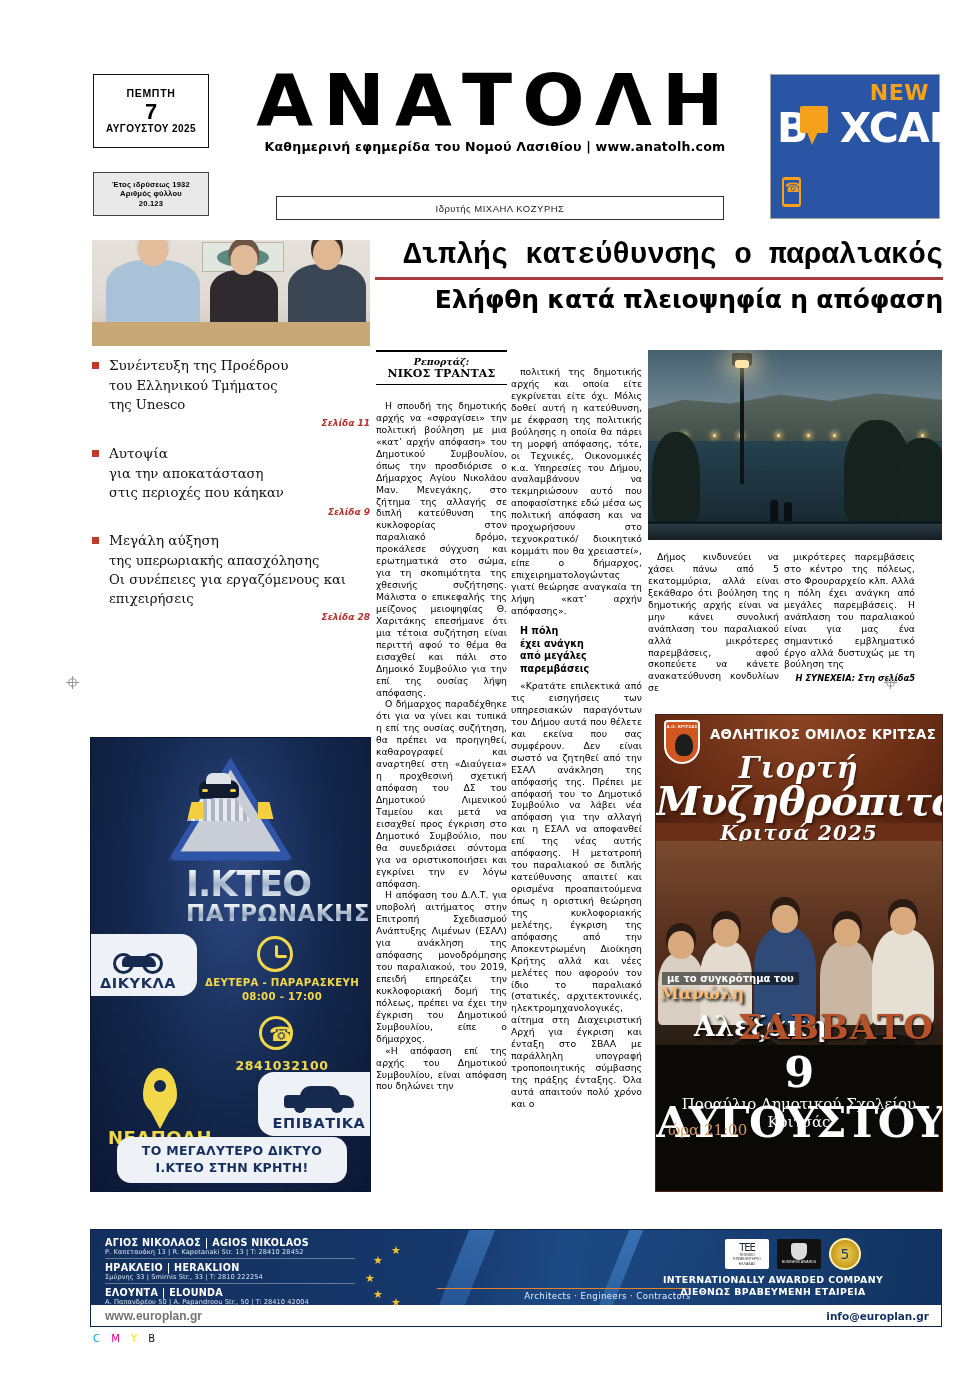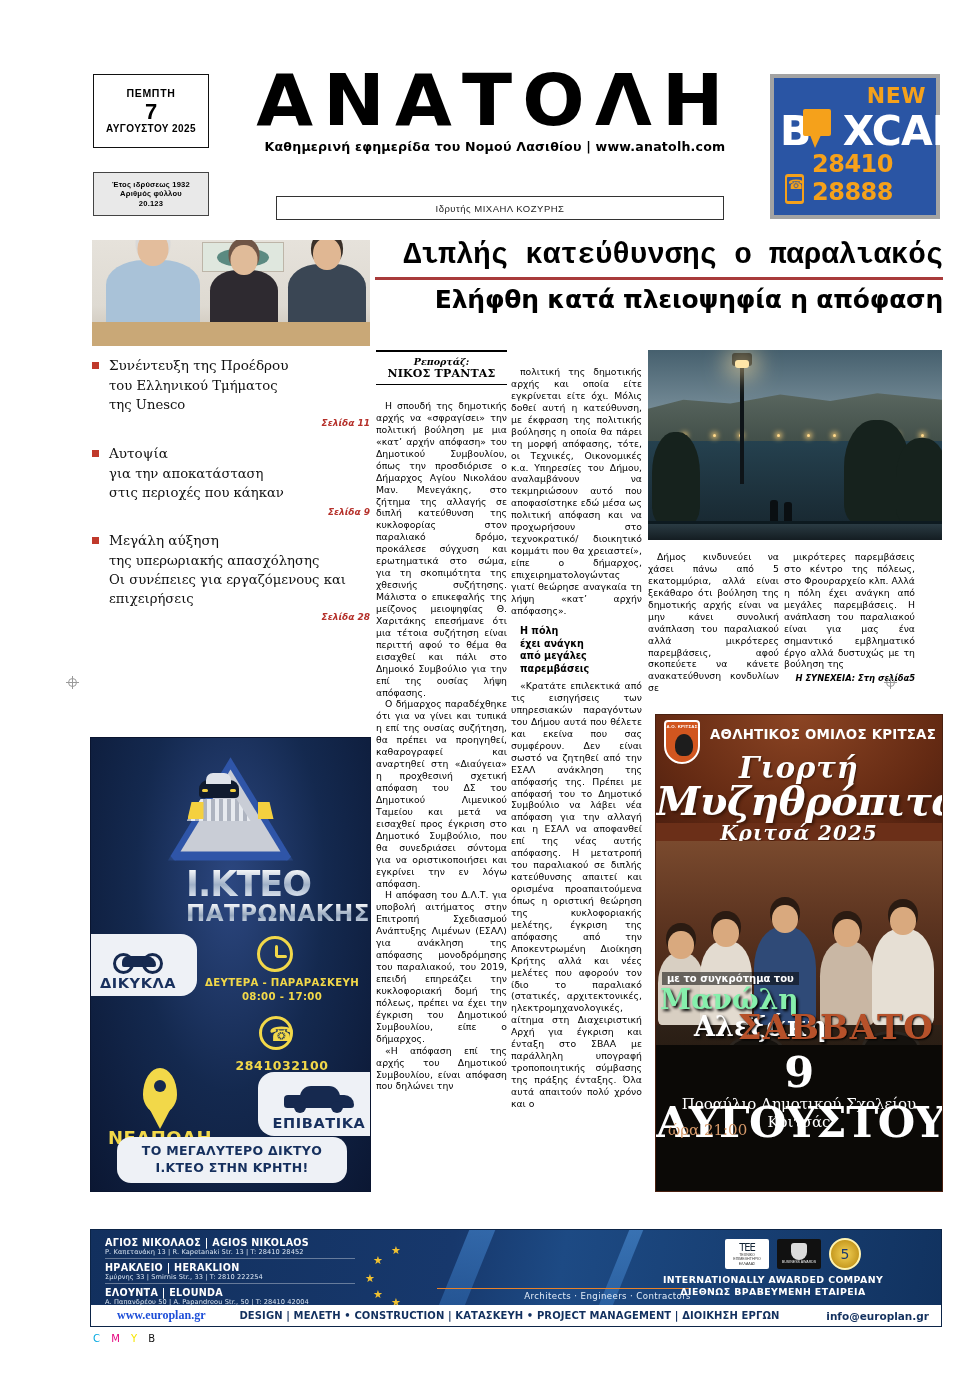--- a/index.html
+++ b/index.html
@@ -57,21 +57,21 @@
   .founder-box {
     position:absolute; left:276px; top:196px; width:448px; height:24px;
     border:1.2px solid #333; background:#fff;
     display:flex; align-items:center; justify-content:center;
   }
   .founder-box span { font-size:9.5px; letter-spacing:.5px; color:#222; }
 
   
   .boxcafe {
     position:absolute; left:770px; top:74px; width:170px; height:145px;
-    background:#2a55a4; border:4px solid #a3a3a3;
+    background:#2a55a4; border:1px solid #a3a3a3;
   }
   .bc-new {
     position:absolute; right:10px; top:5px;
     color:#f5a11b; font-weight:bold; font-size:22px; letter-spacing:.5px;
     font-family:"DejaVu Sans", sans-serif;
   }
   .bc-main {
     position:absolute; left:6px; top:29px;
     color:#fff; font-weight:bold; font-size:41px; letter-spacing:-1px;
     font-family:"DejaVu Sans", sans-serif;
@@ -320,22 +320,22 @@
   .fp-fig .h { position:absolute; left:50%; transform:translateX(-50%); top:-22px; width:26px; height:28px; border-radius:48%; background:#d9a97e; box-shadow:0 -6px 0 2px #2b1b12; }
   .f-photo2 { position:absolute; left:0; top:310px; width:100%; height:108px;
               background:linear-gradient(180deg,#2e2117 0%,#171008 100%); overflow:hidden; }
   .pan { position:absolute; border-radius:50%; background:#15120e; border:3px solid #2c2620; }
   .f-band {
     position:absolute; left:6px; top:252px; width:180px;
     font-family:"DejaVu Sans", sans-serif;
   }
   .f-band .small { background:rgba(10,10,10,.55); display:inline-block; padding:1px 5px;
                    color:#fff; font-size:10px; font-weight:bold; }
-  .f-name1 { position:absolute; left:4px; top:268px; color:#86efac; font-weight:bold;
-             font-family:"DejaVu Serif", serif; font-size:28px; text-shadow:2px 2px 3px #000; }
+  .f-name1 { position:absolute; left:4px; top:268px; color:#fdba74; font-weight:bold;
+             font-family:"DejaVu Serif", serif; font-size:17px; text-shadow:2px 2px 3px #000; }
   .f-name2 { position:absolute; left:38px; top:296px; color:#fff; font-weight:bold;
              font-family:"DejaVu Serif", serif; font-size:27px; text-shadow:2px 2px 3px #000; }
   .f-sav { position:absolute; right:8px; top:292px; color:#b6512a; font-weight:bold;
            font-family:"DejaVu Serif", serif; font-size:34px; letter-spacing:1px; text-shadow:1px 1px 2px #000;}
   .f-dark { position:absolute; left:0; top:330px; width:100%; height:148px; background:#0b0906; }
   .f-date { position:absolute; left:0; top:332px; width:100%; text-align:center;
             color:#fff; font-weight:bold; font-family:"DejaVu Serif", serif; font-size:43px; letter-spacing:-.5px; }
   .f-place { position:absolute; left:0; top:380px; width:100%; text-align:center;
              color:#fff; font-family:"DejaVu Serif", serif; font-size:15px; }
   .f-hour { position:absolute; left:12px; top:406px; color:#d79a6a;
@@ -377,21 +377,21 @@
   .bdg.dark .crest { width:16px; height:17px; background:#fff; border-radius:3px 3px 8px 8px; opacity:.85; }
   .bdg.dark .s { color:#eee; }
   .bdg.gold { background:radial-gradient(circle,#f3d258 0%,#c79a20 70%); width:32px; height:32px; border-radius:50%;
               border:2px solid #fff3b0; }
   .bdg.gold .t { color:#1c3a6e; font-size:14px; letter-spacing:0; }
   .ep-intl { position:absolute; right:18px; top:44px; width:300px; text-align:center;
              color:#fff; font-family:"DejaVu Sans", sans-serif; font-weight:bold; font-size:9.4px;
              letter-spacing:.4px; line-height:1.3; }
   .ep-bottom { position:absolute; left:0; bottom:0; width:100%; height:21px; background:#fff;
                display:flex; align-items:center; }
-  .ep-url { margin-left:26px; font-family:Liberation Serif, serif; font-weight:bold; font-size:12px; color:#1d4ed8; }
+  .ep-url { margin-left:14px; font-family:Liberation Sans, sans-serif; font-weight:bold; font-size:12px; color:#737373; }
   .ep-serv { margin-left:34px; font-family:"DejaVu Sans", sans-serif; font-weight:bold; font-size:10px; color:#12305e; letter-spacing:.1px;}
   .ep-mail { position:absolute; right:12px; font-family:"DejaVu Sans", sans-serif; font-weight:bold; font-size:10.5px; color:#12305e; }
 
   
   .cmyb { position:absolute; left:93px; top:1333px; font-family:"DejaVu Sans", sans-serif;
           font-size:10px; letter-spacing:4px; }
   .cmyb .c{color:#00a8e1;} .cmyb .m{color:#e6007e;} .cmyb .y{color:#f6e500;} .cmyb .b{color:#111;}
   .regmark { position:absolute; width:13px; height:13px; }
   .regmark:before{content:"";position:absolute;left:6px;top:0;width:1px;height:13px;background:#999;}
   .regmark:after{content:"";position:absolute;left:0;top:6px;width:13px;height:1px;background:#999;}
@@ -427,21 +427,20 @@
       <span>Ιδρυτής  ΜΙΧΑΗΛ ΚΟΖΥΡΗΣ</span>
     </div>
 
     <div class="boxcafe">
       <div class="bc-new">NEW</div>
       <div class="bc-main">
         <span>B</span><span style="visibility:hidden">O</span><span>XCAFE</span>
       </div>
       <div class="bc-bubble"></div>
       <div class="bc-dev"></div>
-      <div class="bc-phone">28410 28888</div>
     </div>
   </div>
 
   <div class="hl-block">
     <div class="hl1">Διπλής κατεύθυνσης ο παραλιακός</div>
     <div class="hl-rule"></div>
     <div class="hl2">Ελήφθη κατά πλειοψηφία η απόφαση</div>
   </div>
 
   <div class="photo-top">
@@ -694,21 +693,20 @@
       </div>
     </div>
 
     <div class="ep-intl">
       <div>INTERNATIONALLY AWARDED COMPANY</div>
       <div>ΔΙΕΘΝΩΣ ΒΡΑΒΕΥΜΕΝΗ ΕΤΑΙΡΕΙΑ</div>
     </div>
 
     <div class="ep-bottom">
       <span class="ep-url">www.europlan.gr</span>
-      <span class="ep-serv">DESIGN | ΜΕΛΕΤΗ  •  CONSTRUCTION | ΚΑΤΑΣΚΕΥΗ  •  PROJECT MANAGEMENT | ΔΙΟΙΚΗΣΗ ΕΡΓΩΝ</span>
       <span class="ep-mail">info@europlan.gr</span>
     </div>
   </div>
 
   <div class="cmyb">
     <span class="c">C</span>
     <span class="m">M</span>
     <span class="y">Y</span>
     <span class="b">B</span>
   </div>

